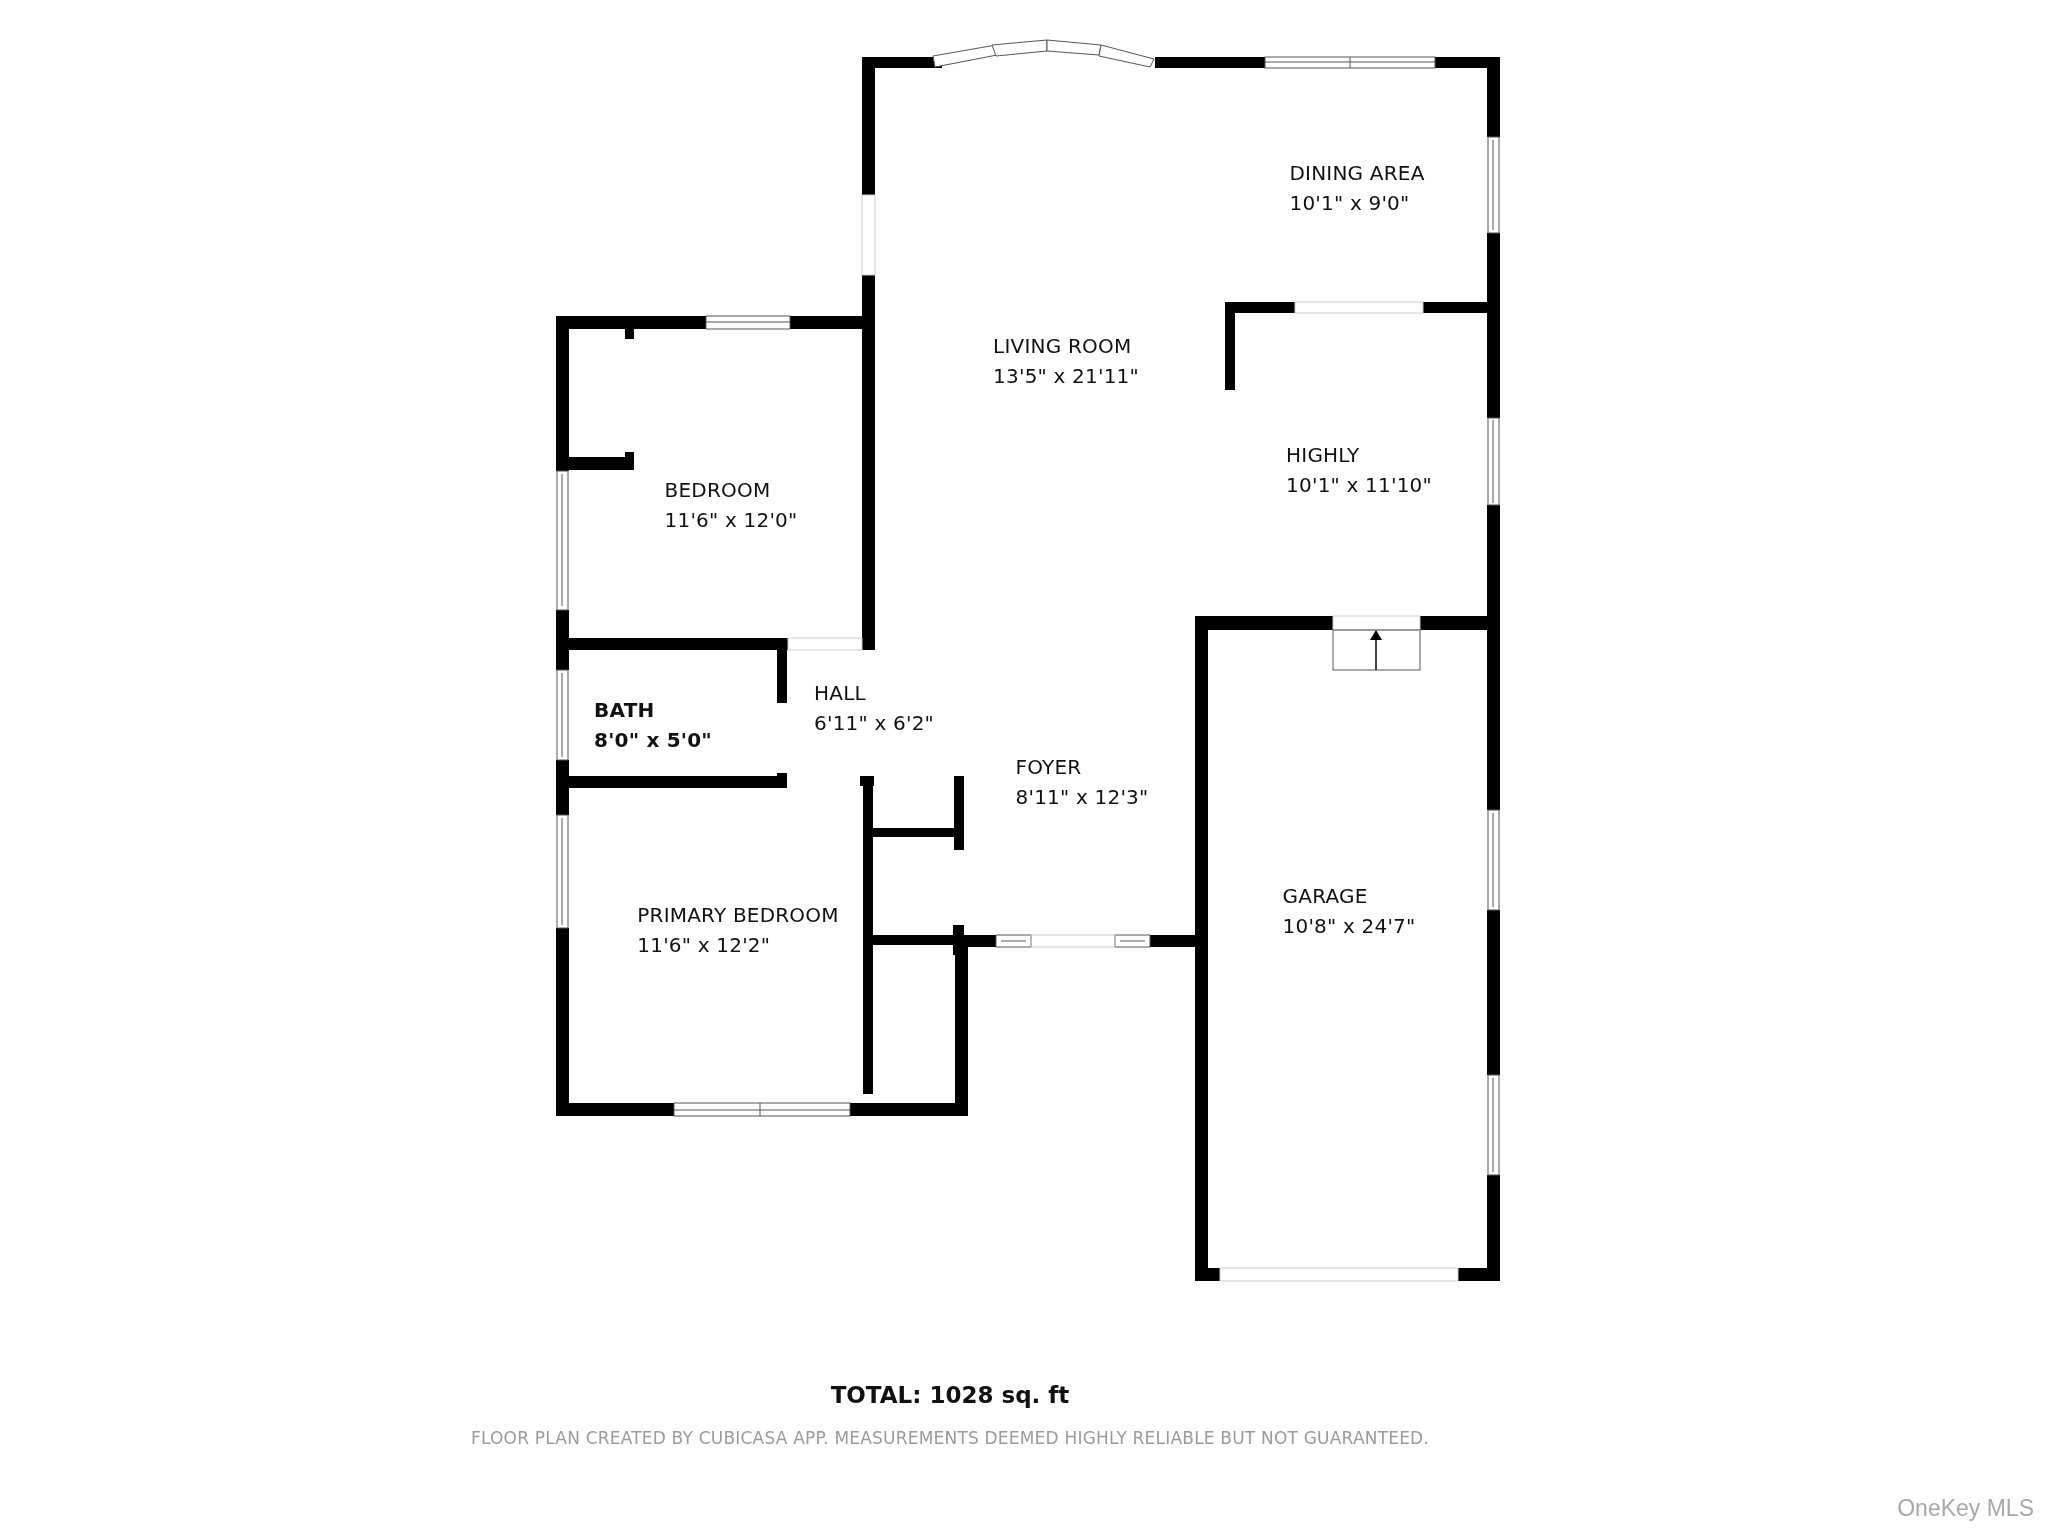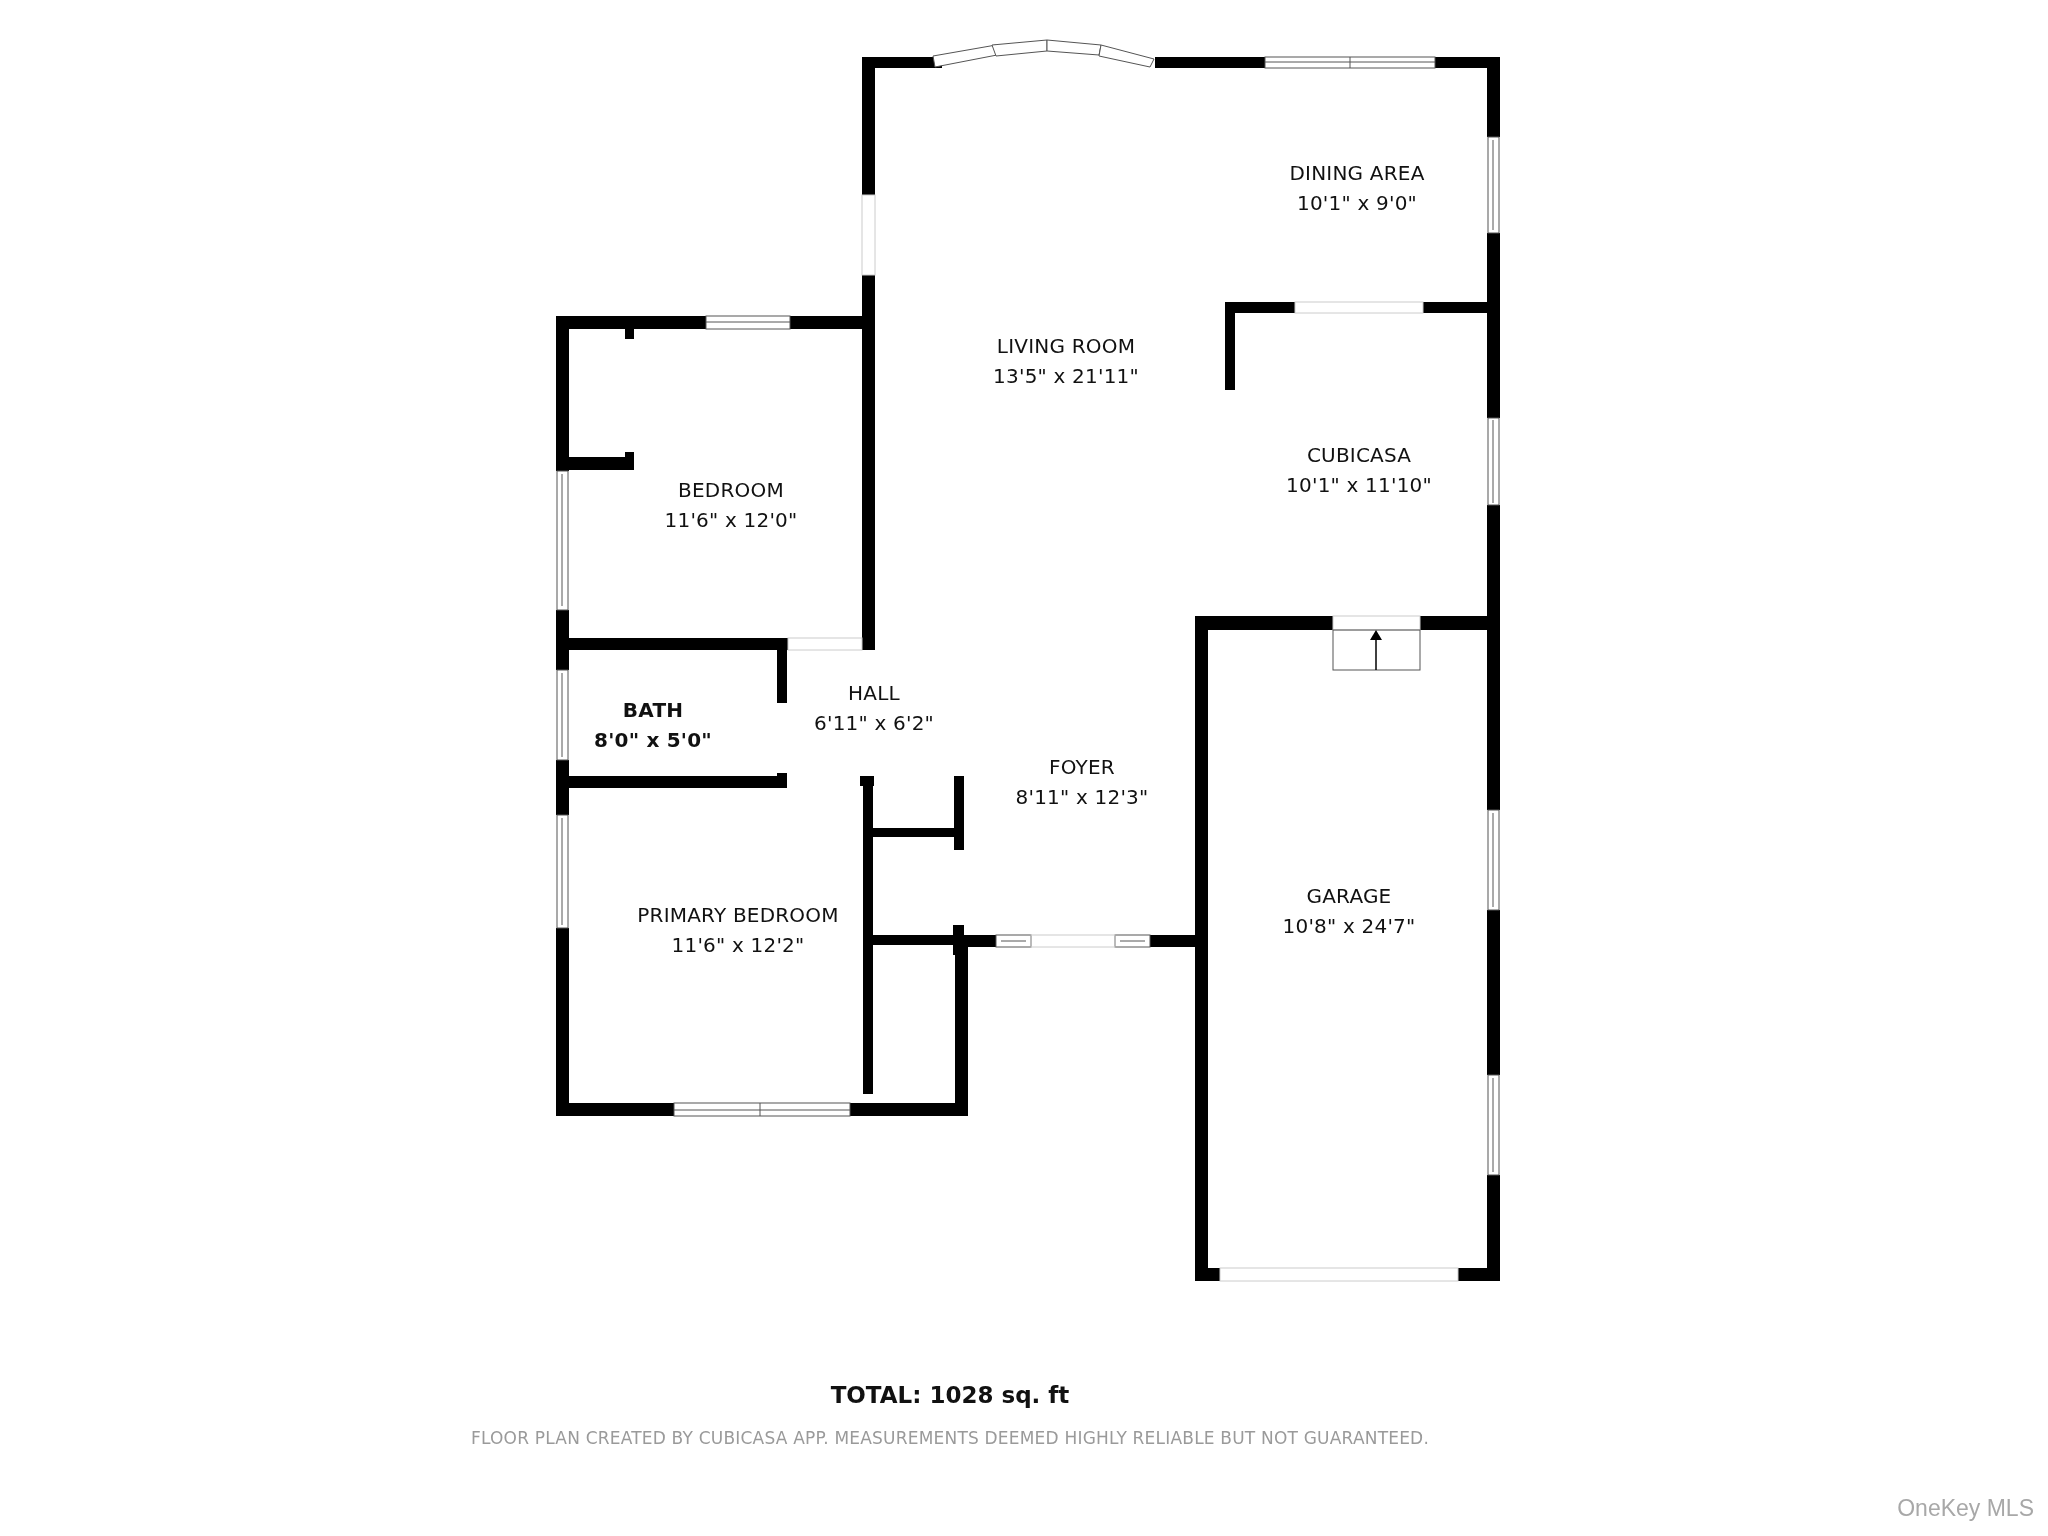--- a/index.html
+++ b/index.html
@@ -1,18 +1,18 @@
 <!DOCTYPE html>
 <html><head>
 <meta charset="utf-8">
 <style>
   html, body { margin: 0; padding: 0; background: #ffffff; }
   body { width: 2048px; height: 1536px; position: relative; overflow: hidden; font-family: "DejaVu Sans", sans-serif; color: #111; }
   .plan { position: absolute; left: 0; top: 0; width: 2048px; height: 1536px; }
-  .room-label { position: absolute; text-align: center; transform: translateX(-50%); font-size: 20px; line-height: 30px; color: #111; letter-spacing: 0.2px; white-space: nowrap; }
+  .room-label { position: absolute; text-align: left; transform: translateX(-50%); font-size: 20px; line-height: 30px; color: #111; letter-spacing: 0.2px; white-space: nowrap; }
   .room-label .name { display: block; }
   .room-label .dims { display: block; }
   .summary { position: absolute; left: 0; width: 1900px; top: 1380px; text-align: center; }
   .summary .total { font-size: 23px; font-weight: bold; line-height: 30px; }
   .summary .line { font-size: 23px; line-height: 30px; }
   .summary .disclaimer { font-size: 17px; color: #9a9a9a; margin-top: 18px; letter-spacing: 0.2px; }
   .watermark { position: absolute; right: 14px; bottom: 14px; font-family: "Liberation Sans", sans-serif; font-size: 23px; color: #a8a8a8; }
 </style>
 </head>
 <body>
@@ -129,21 +129,21 @@
 
   <div class="room-label" style="left:1066px; top:331px;">
     <span class="name">LIVING ROOM</span>
     <span class="dims">13'5" x 21'11"</span>
   </div>
   <div class="room-label" style="left:1357px; top:158px;">
     <span class="name">DINING AREA</span>
     <span class="dims">10'1" x 9'0"</span>
   </div>
   <div class="room-label" style="left:1359px; top:440px;">
-    <span class="name">CUBICASA</span>
+    <span class="name">HIGHLY</span>
     <span class="dims">10'1" x 11'10"</span>
   </div>
   <div class="room-label" style="left:731px; top:475px;">
     <span class="name">BEDROOM</span>
     <span class="dims">11'6" x 12'0"</span>
   </div>
   <div class="room-label" style="left:653px; top:695px;font-weight:bold;">
     <span class="name">BATH</span>
     <span class="dims">8'0" x 5'0"</span>
   </div>

